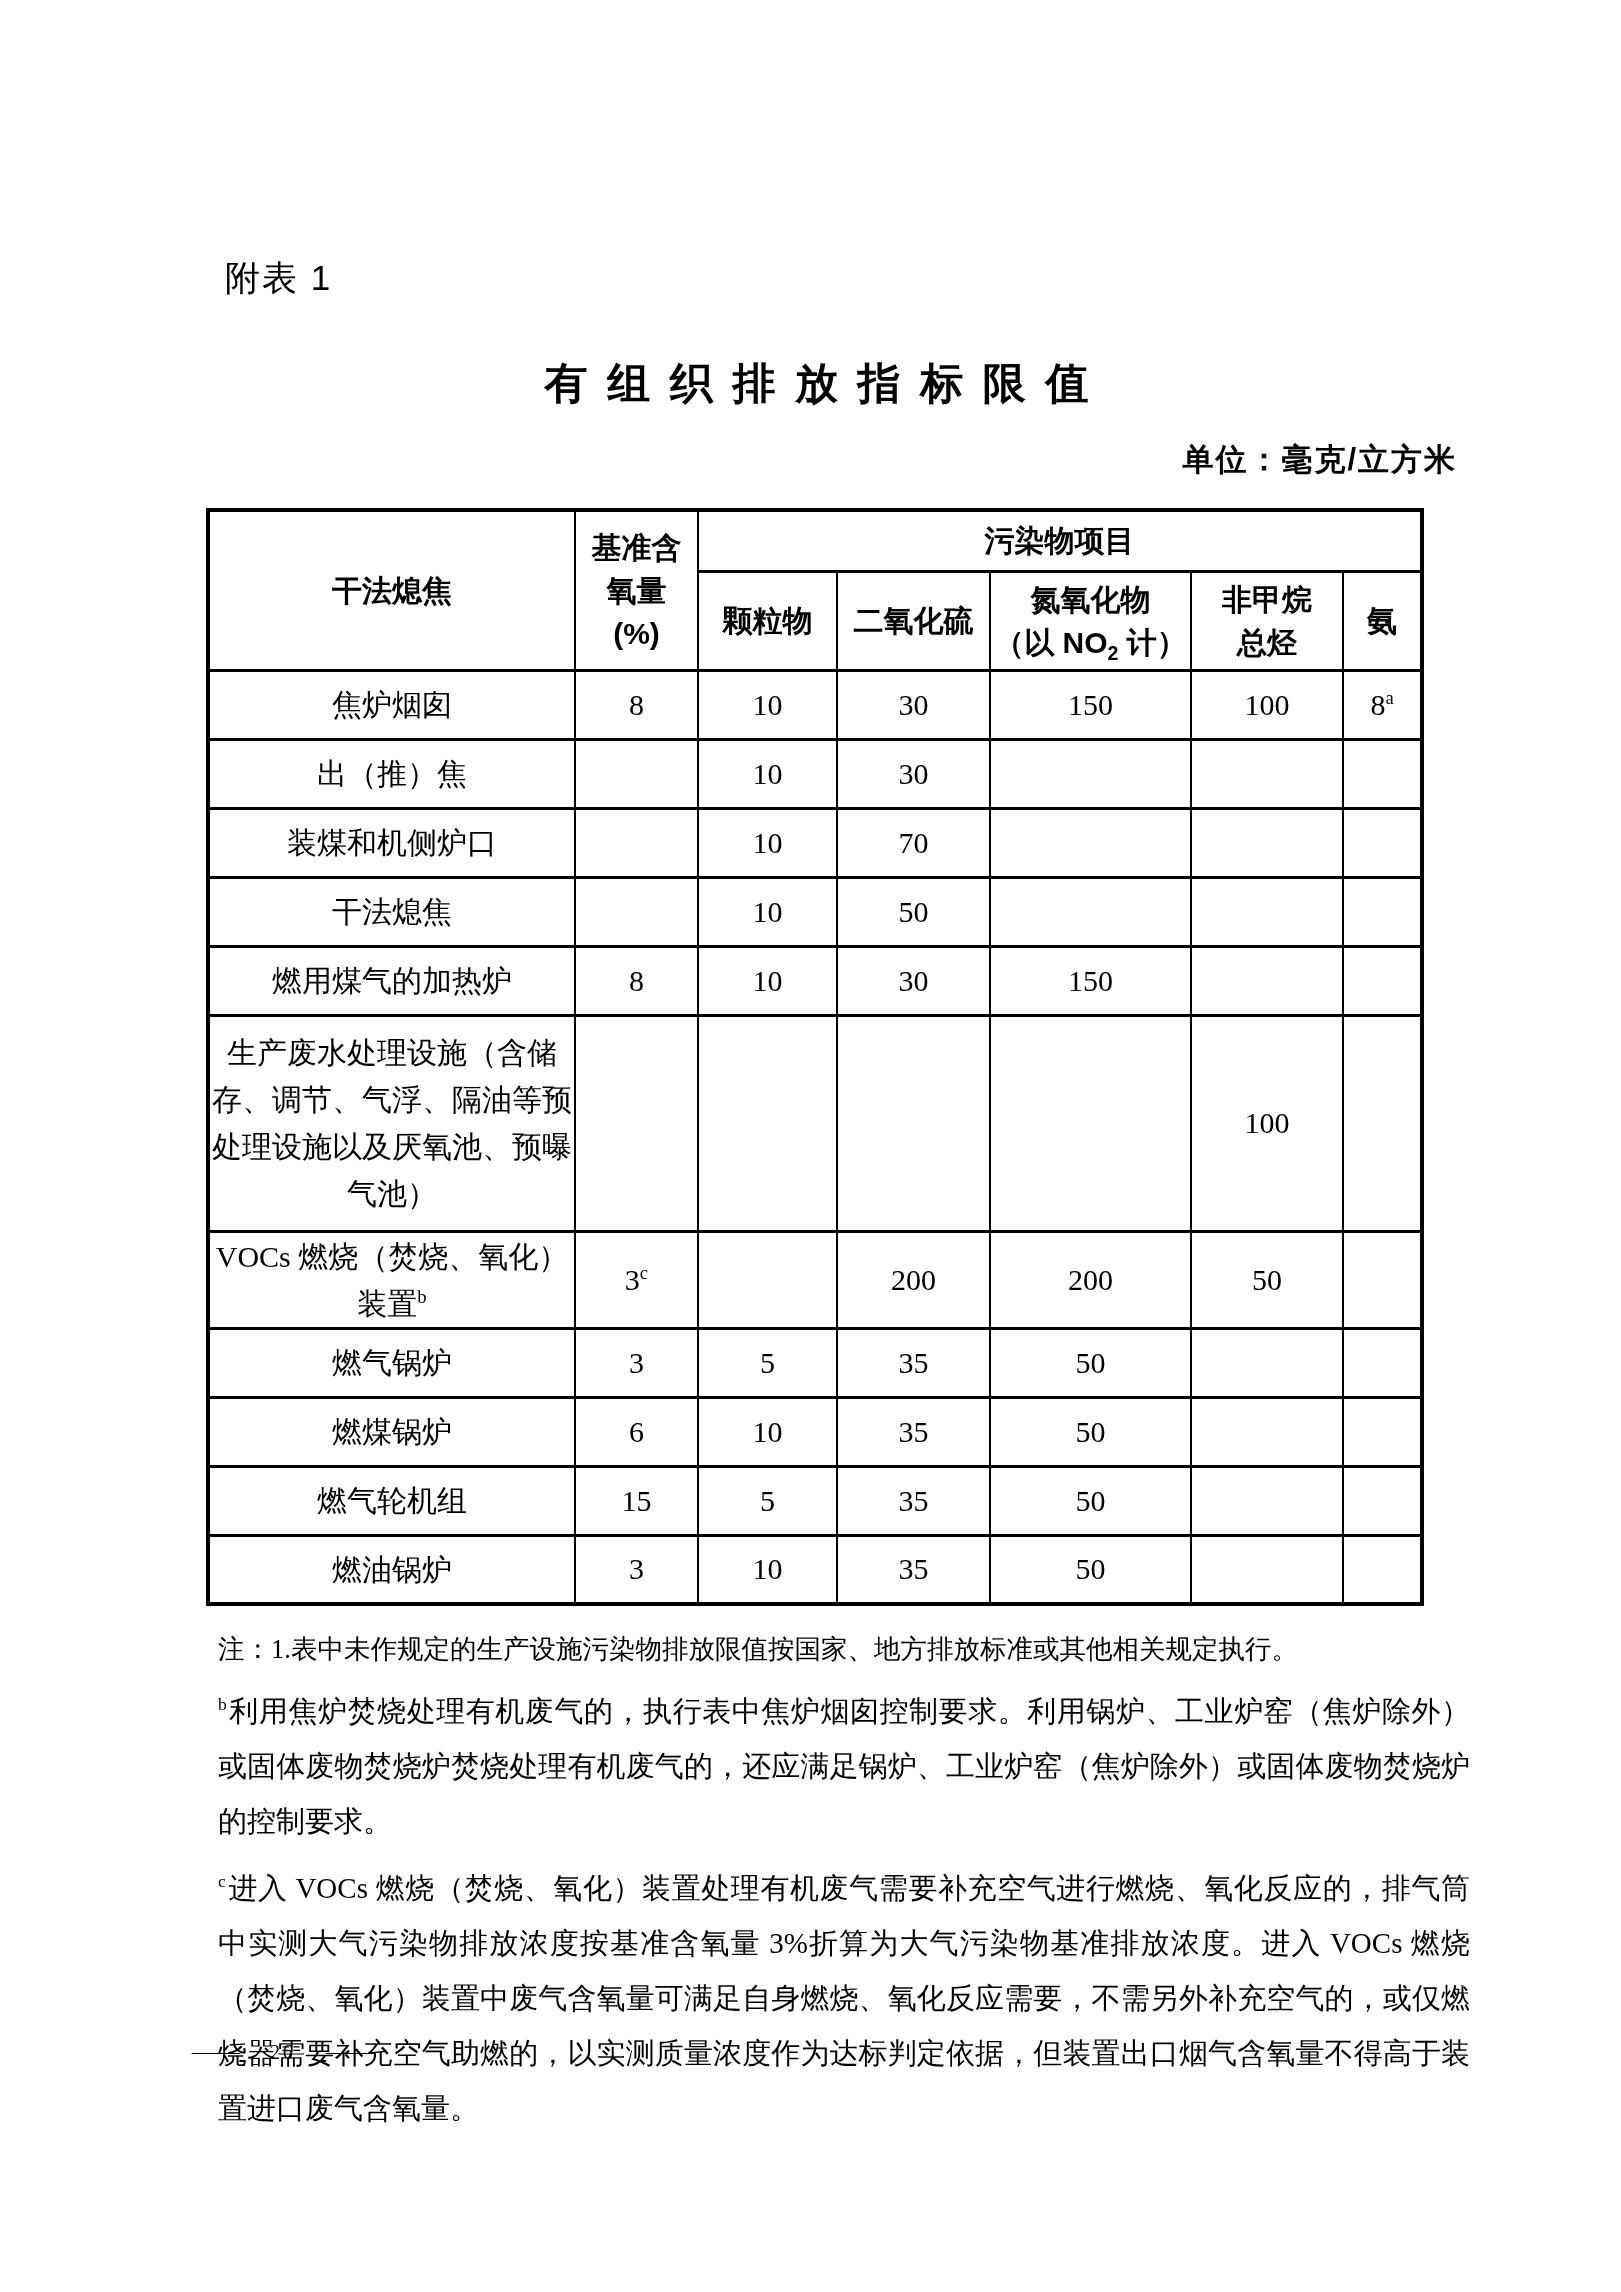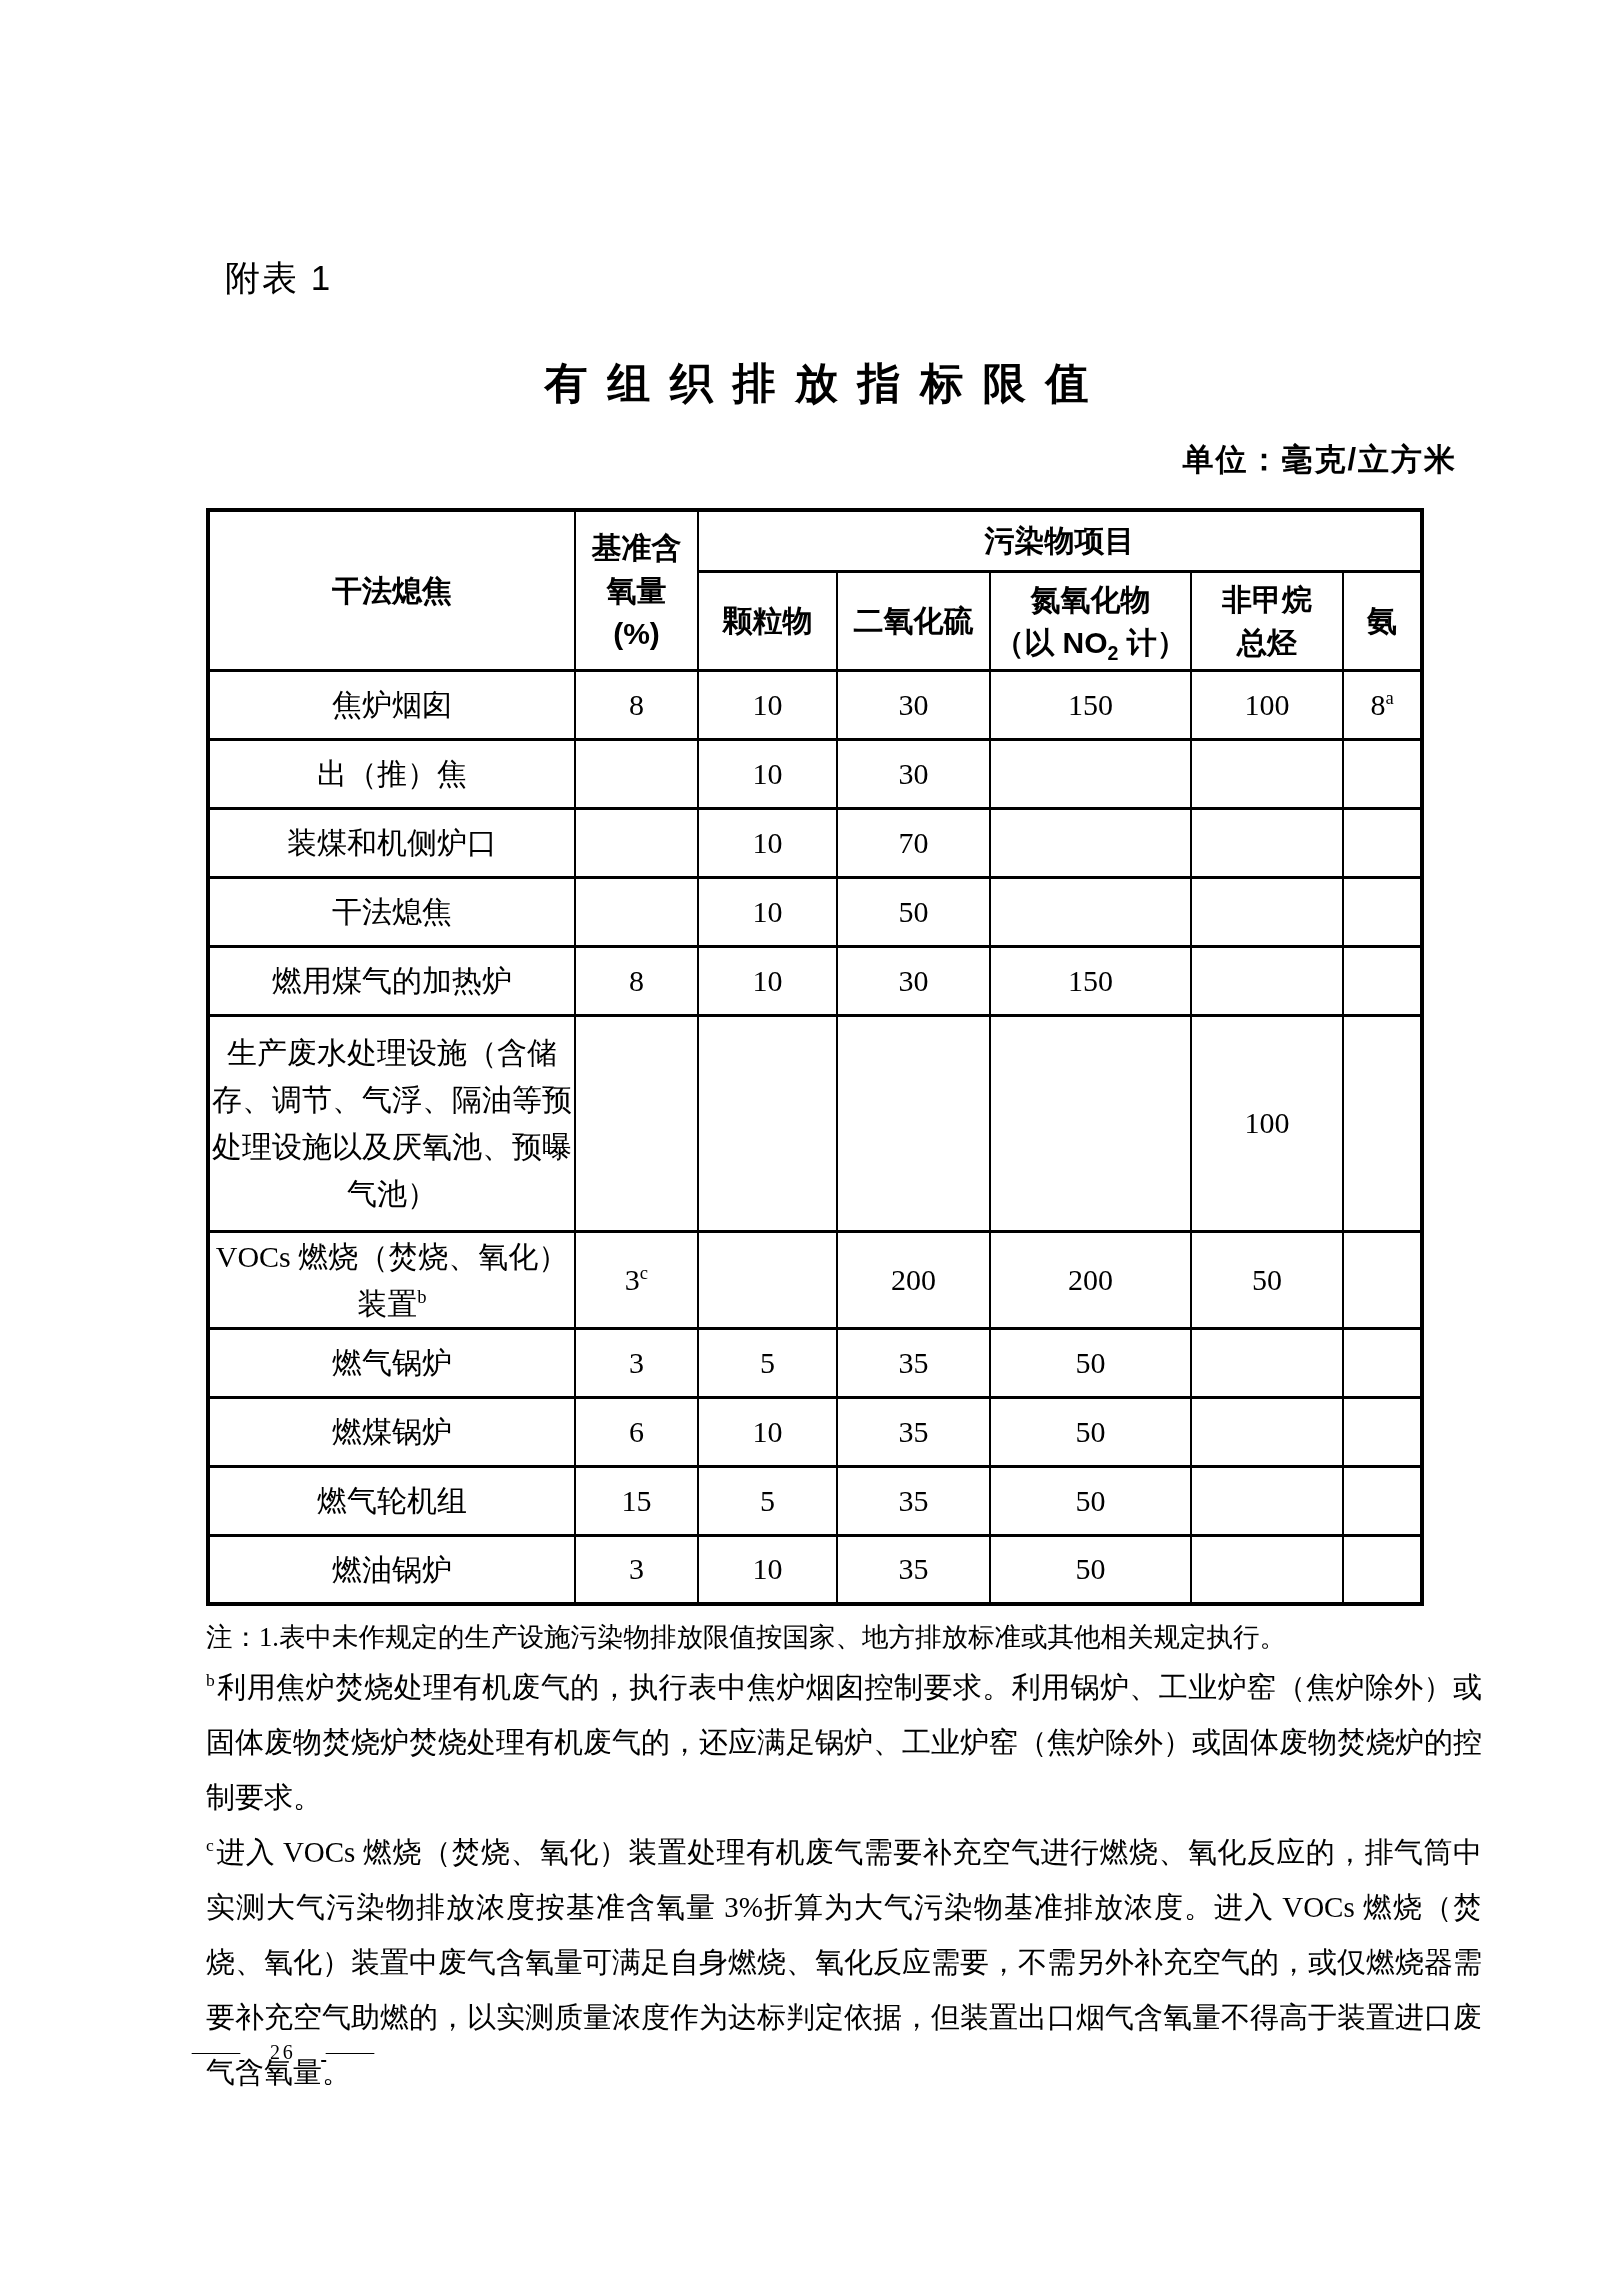--- a/index.html
+++ b/index.html
@@ -46,21 +46,21 @@
   td.name-cell{
     text-align:left;padding:5.9px 9.8px 5.9px 11.8px;
     font-size:29px;line-height:47px;
   }
   td.num{font-family:"Liberation Serif","DejaVu Serif",serif;}
   sup.sp{font-size:18.6px;line-height:0;vertical-align:super;}
   sub.sb{font-size:19.6px;line-height:0;vertical-align:sub;}
   .notes{
     position:absolute;left:206px;top:1615px;width:1276px;
   }
-  .notes p{margin:0;font-family:Liberation Serif, serif;}
+  .notes p{margin:12px;font-family:Liberation Serif, serif;}
   p.note{
     font-size:26.5px;line-height:45px;text-align:justify;
   }
   p.note.indent{text-indent:78px;}
   p.fn{
     font-size:29px;line-height:55px;text-align:justify;
   }
   sup.nsup{font-size:17.6px;vertical-align:super;line-height:0;margin-right:2px;}
   .page-footer{
     position:absolute;left:192px;top:2041px;

